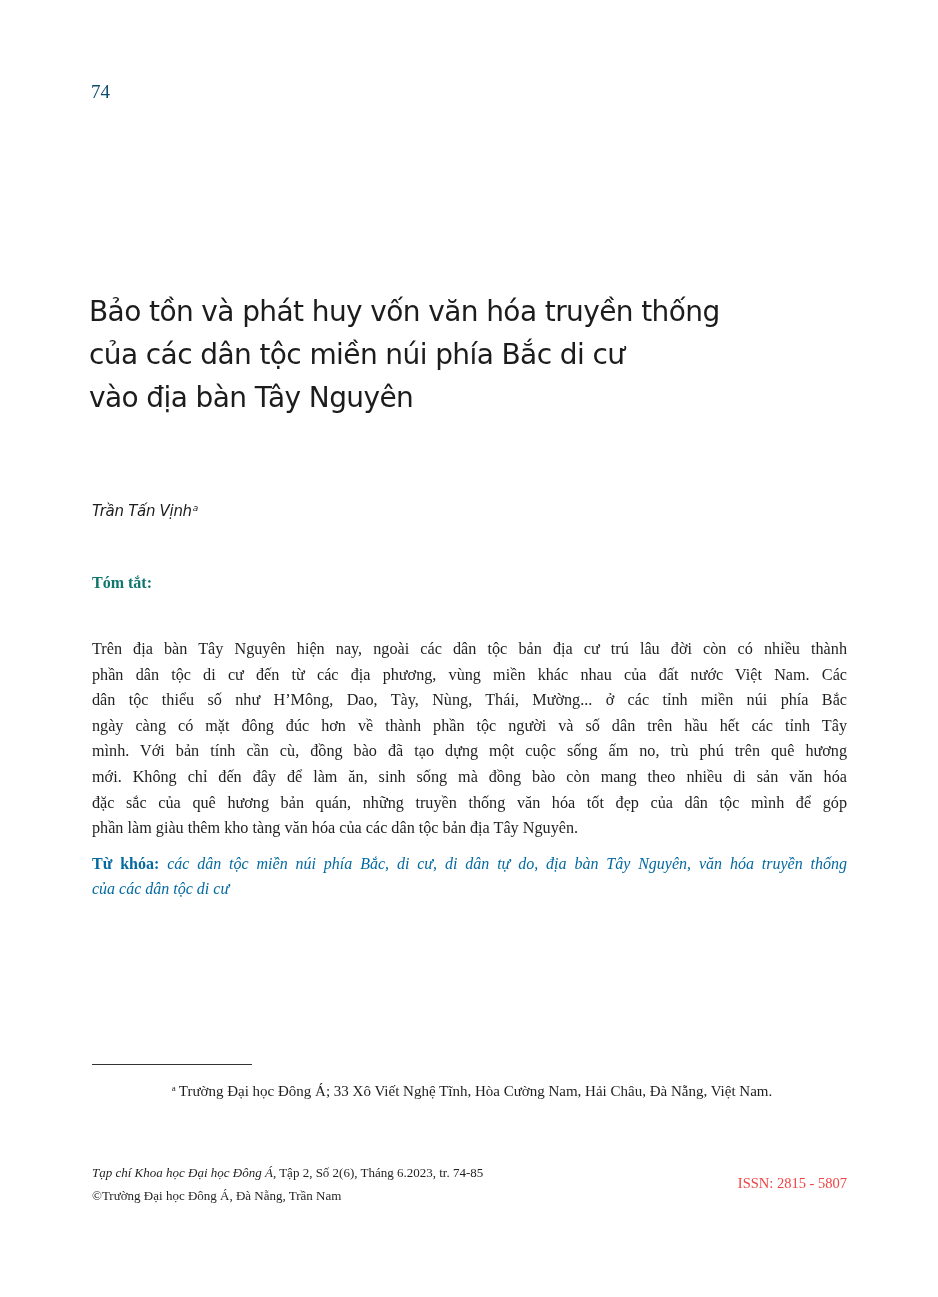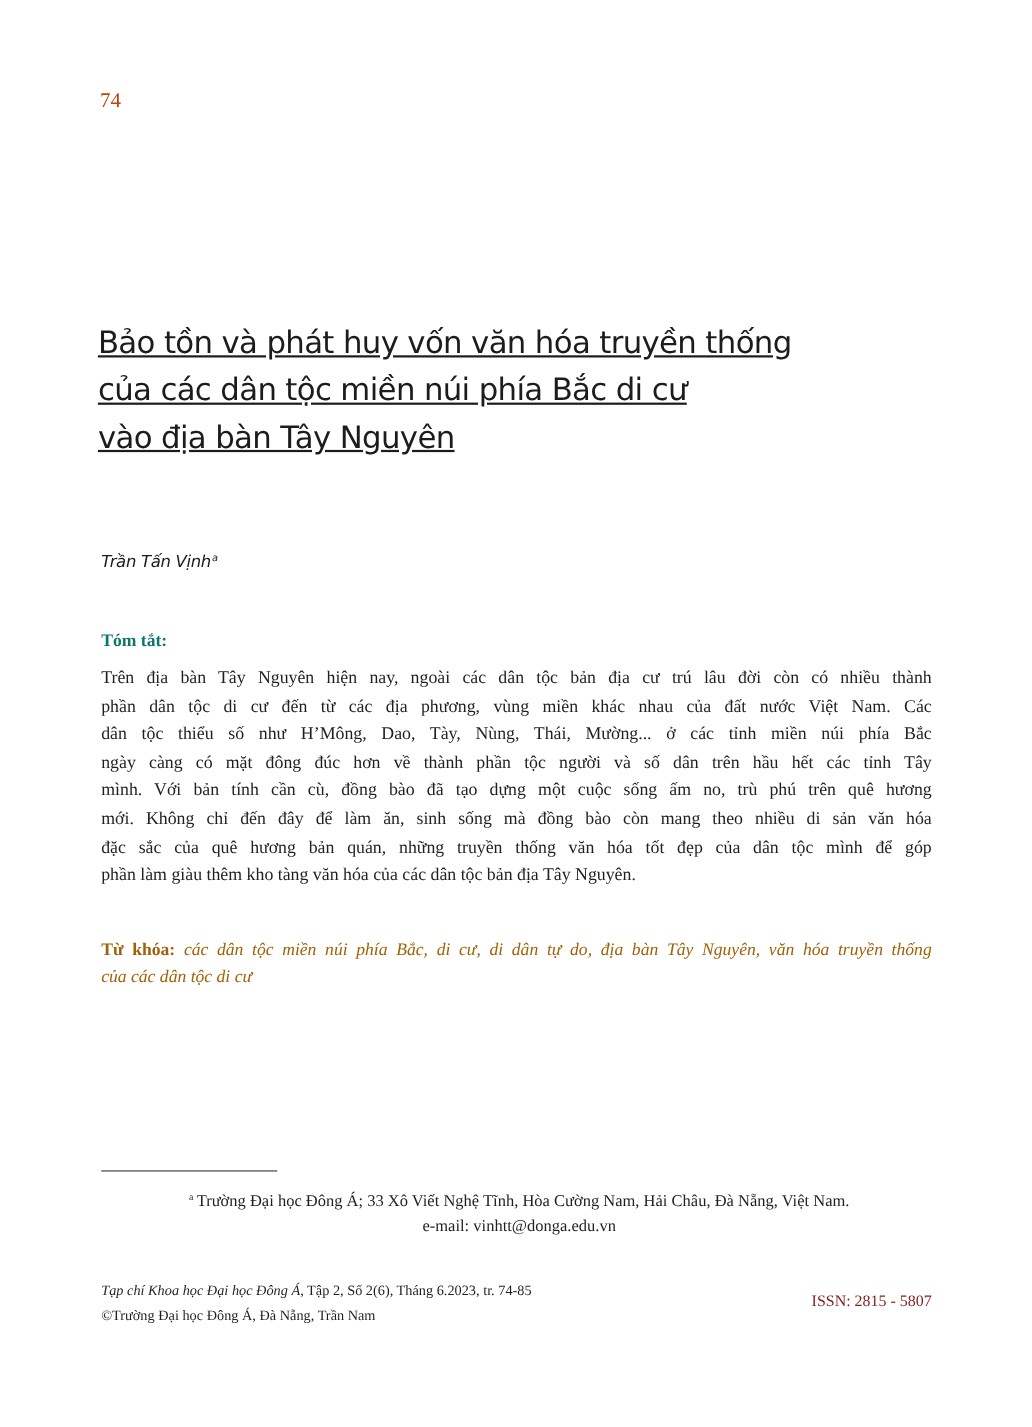--- a/index.html
+++ b/index.html
@@ -13,35 +13,35 @@
     body {
       position: relative;
       font-family: "Liberation Serif", "DejaVu Serif", serif;
     }
     .page-number {
       position: absolute;
       left: 91px;
       top: 80px;
       font-size: 19px;
       line-height: 24px;
-      color: #c2410c;
+      color: #0c4a6e;
     }
     .title {
       position: absolute;
       left: 89px;
       top: 290px;
       width: 720px;
       font-family: "DejaVu Sans", "Liberation Sans", sans-serif;
       font-size: 28px;
       line-height: 43px;
       letter-spacing: -0.6px;
       color: #1c1c1c;
       font-weight: normal;
     }
-    .title .line { display: block; white-space: nowrap; text-decoration: underline; }
+    .title .line { display: block; white-space: nowrap; }
     .author {
       position: absolute;
       left: 92px;
       top: 497px;
       font-family: "DejaVu Sans", "Liberation Sans", sans-serif;
       font-size: 15px;
       line-height: 22px;
       color: #1c1c1c;
       letter-spacing: -0.3px;
       font-style: italic;
@@ -56,42 +56,42 @@
       left: 92px;
       top: 573px;
       font-size: 16px;
       font-weight: bold;
       line-height: 20px;
       color: #0f766e;
     }
     .abstract-body {
       position: absolute;
       left: 92px;
-      top: 604px;
+      top: 637px;
       width: 755px;
       font-size: 16.2px;
       line-height: 25.6px;
       text-align: justify;
       color: #1f1f1f;
     }
     .abstract-body .line {
       display: block;
       text-align: justify;
       text-align-last: justify;
       white-space: nowrap;
     }
     .abstract-body .line.last { text-align-last: left; }
     .keywords {
       position: absolute;
       left: 92px;
       top: 851px;
       width: 755px;
       font-size: 16px;
       line-height: 25px;
-      color: #a16207;
+      color: #0369a1;
     }
     .keywords .line { display: block; white-space: nowrap; }
     .keywords .line.first { text-align-last: justify; text-align: justify; }
     .keywords .kw-label { font-weight: bold; }
     .keywords .kw-text { font-style: italic; }
     .footnote-rule {
       position: absolute;
       left: 92px;
       top: 1064px;
       width: 160px;
@@ -118,21 +118,21 @@
       color: #1f1f1f;
     }
     .journal-info .line { display: block; white-space: nowrap; }
     .journal-info .journal-name { font-style: italic; }
     .issn {
       position: absolute;
       right: 91px;
       top: 1173px;
       font-size: 14.5px;
       line-height: 20px;
-      color: #7f1d1d;
+      color: #ef4444;
     }
   </style>
 </head>
 <body>
 
 <div class="page-number">74</div>
 
 <h1 class="title">
   <span class="line">Bảo tồn và phát huy vốn văn hóa truyền thống</span>
   <span class="line">của các dân tộc miền núi phía Bắc di cư</span>
@@ -158,21 +158,20 @@
 
 <div class="keywords">
   <span class="line first"><span class="kw-label">Từ khóa:</span><span class="kw-text"> các dân tộc miền núi phía Bắc, di cư, di dân tự do, địa bàn Tây Nguyên, văn hóa truyền thống</span></span>
   <span class="line kw-text">của các dân tộc di cư</span>
 </div>
 
 <div class="footnote-rule"></div>
 
 <div class="footnote">
   <span class="line"><sup>a</sup><span>Trường Đại học Đông Á; 33 Xô Viết Nghệ Tĩnh, Hòa Cường Nam, Hải Châu, Đà Nẵng, Việt Nam.</span></span>
-  <span class="line">e-mail: vinhtt@donga.edu.vn</span>
 </div>
 
 <div class="journal-info">
   <span class="line"><span class="journal-name">Tạp chí Khoa học Đại học Đông Á</span><span>, Tập 2, Số 2(6), Tháng 6.2023, tr. 74-85</span></span>
   <span class="line">©Trường Đại học Đông Á, Đà Nẵng, Trần Nam</span>
 </div>
 
 <div class="issn">ISSN: 2815 - 5807</div>
 
 </body></html>

